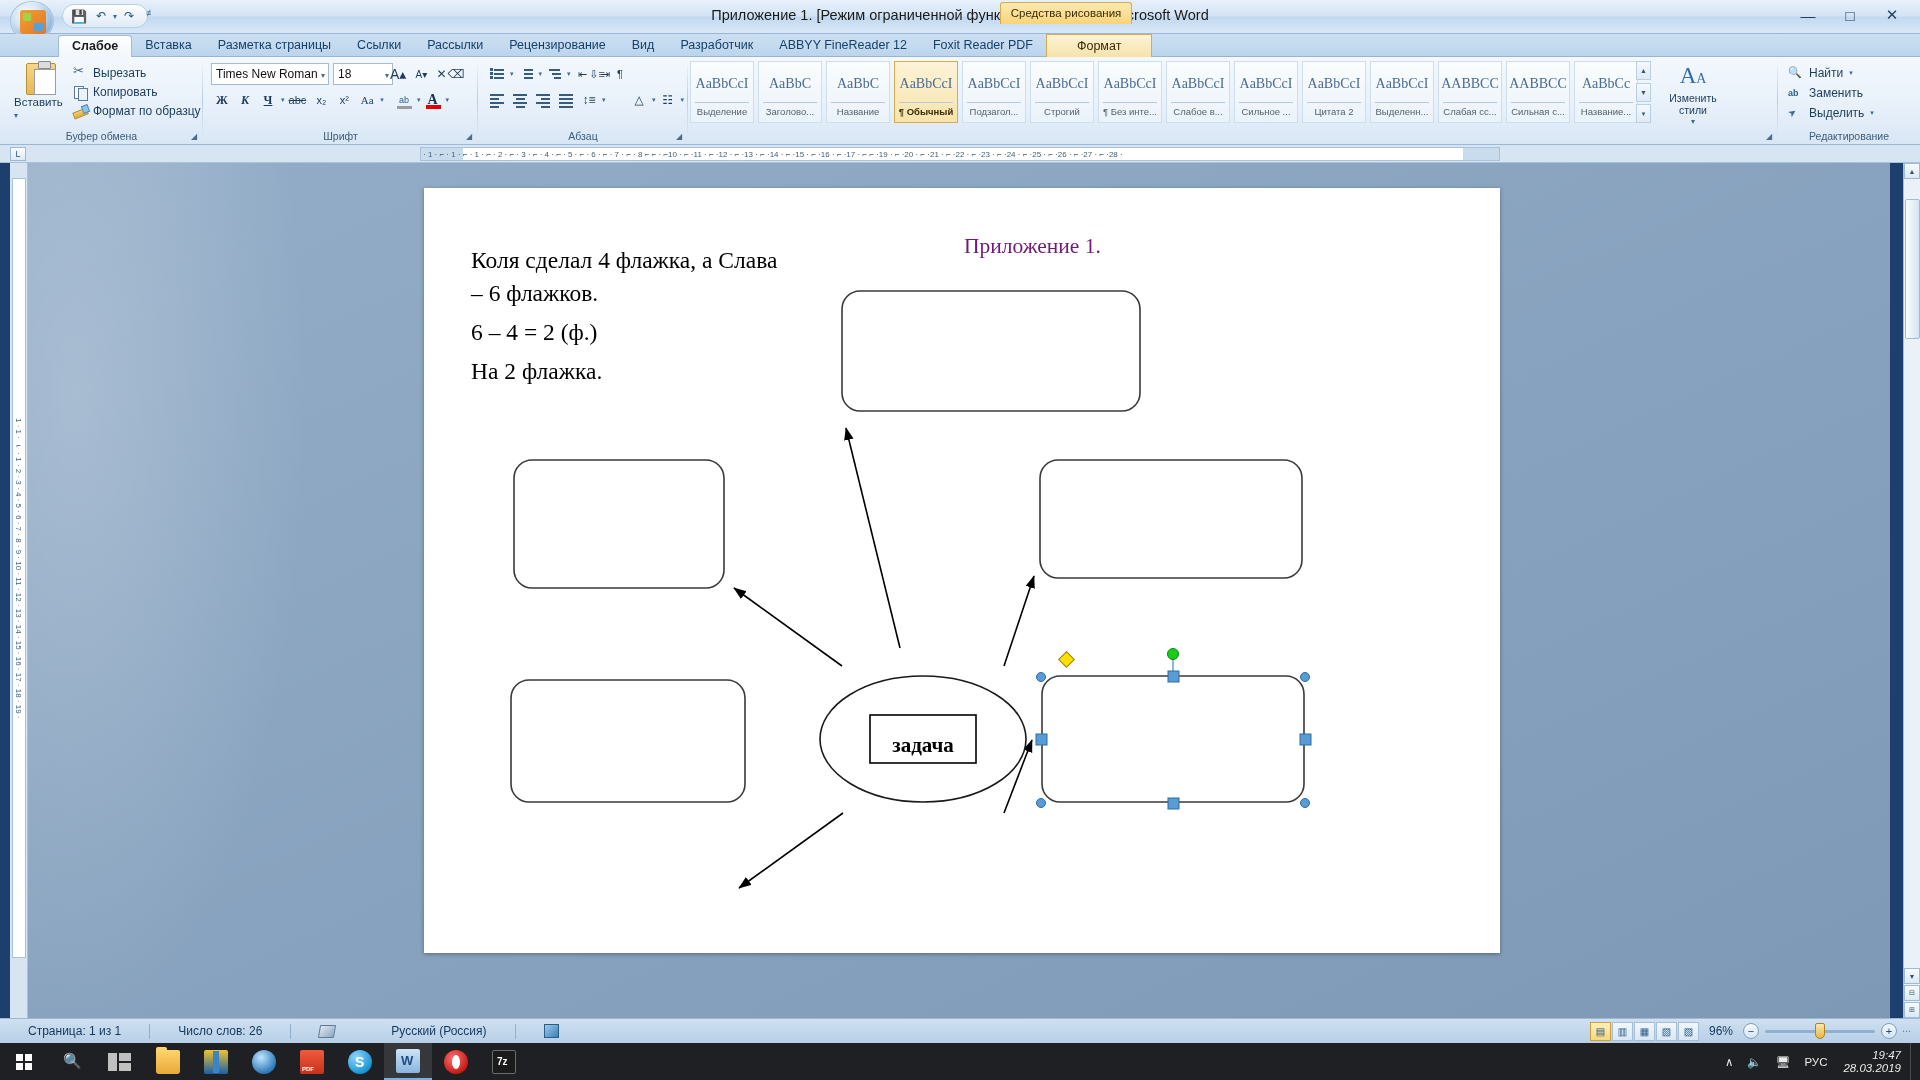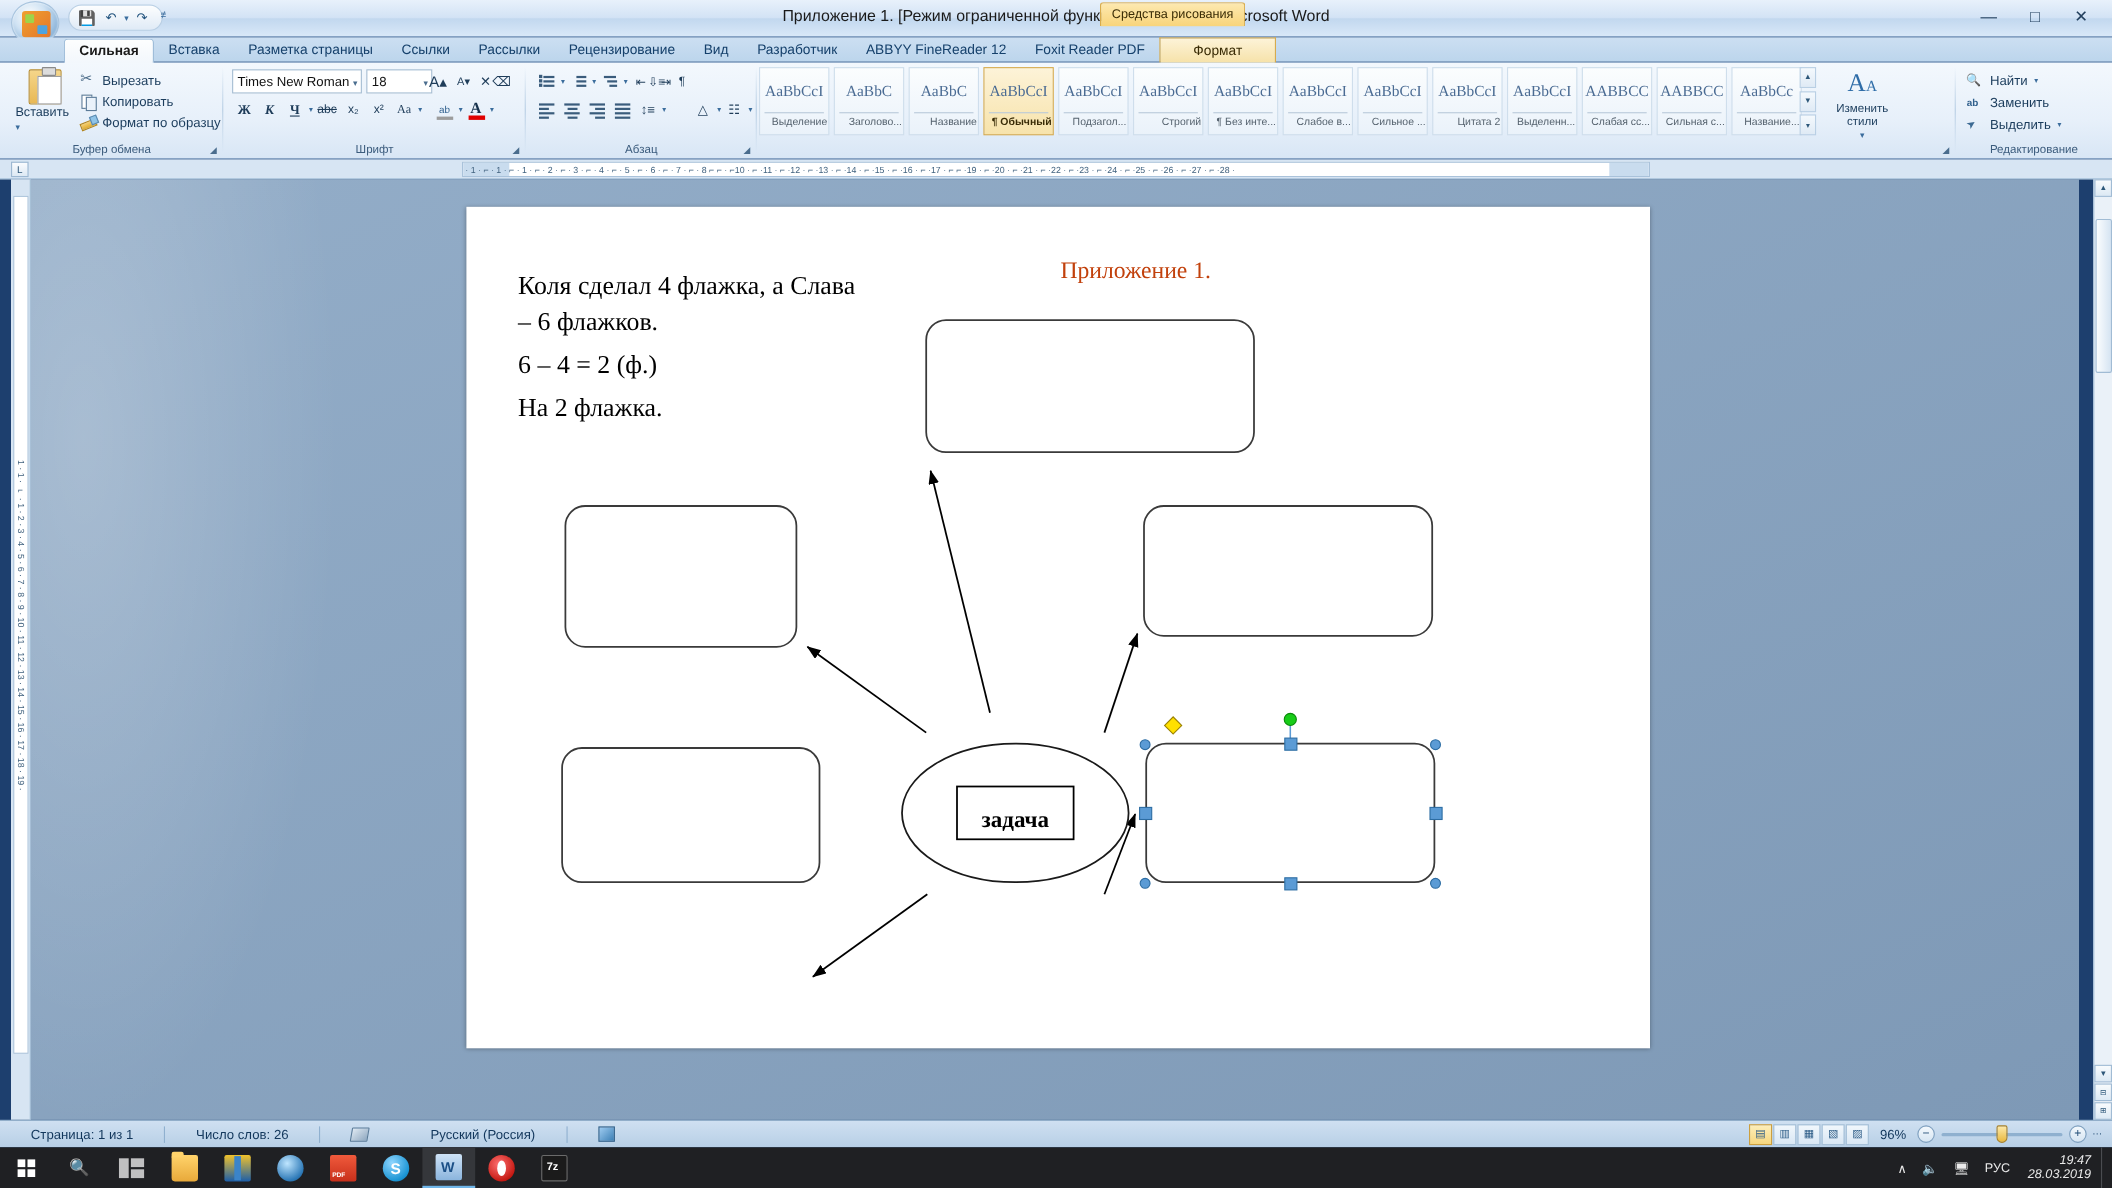--- a/index.html
+++ b/index.html
@@ -186,21 +186,21 @@
   
   .lines { width:14px; height:12px; position:relative; }
   .lines i {
     position:absolute; left:0; height:1.6px; background:#3a5c7c; display:block;
   }
 
   
   .style-item {
     position:absolute; top:4px; width:56px; height:62px;
     background:linear-gradient(to bottom,#fbfdfe,#eaf2fa);
-    border:1px solid #cfdeec; text-align:right;
+    border:1px solid #cfdeec; text-align:center;
   }
   .style-item.sel {
     background:linear-gradient(to bottom,#fdf3d8,#f7e3ab);
     border:1px solid #d8ab4c;
   }
   .style-prev {
     height:38px; display:flex; align-items:center; justify-content:center;
     font-family:"Liberation Serif", serif; font-size:14px; color:#4a6b93;
     border-bottom:1px solid #b9c9d9; margin:3px 4px 0;
   }
@@ -284,21 +284,21 @@
   }
 
   .doc-text {
     position:absolute; left:47px; top:56px; width:310px;
     font-family:"Liberation Serif", serif; font-size:23.5px; color:#000;
     line-height:33px;
   }
   .doc-text p { margin-bottom:6px; }
   .appendix-label {
     position:absolute; left:540px; top:46px;
-    font-family:"Liberation Serif", serif; font-size:21.5px; color:#c2410c;
+    font-family:"Liberation Serif", serif; font-size:21.5px; color:#701a75;
   }
 
   svg.diagram { position:absolute; left:0; top:0; width:1076px; height:765px; }
 
   .node-label {
     font-family:"Liberation Serif", serif; font-weight:bold; font-size:21px; fill:#000;
   }
 
   
   .h-sq { fill:#5b9bd5; stroke:#2d6da3; stroke-width:1; }
@@ -448,21 +448,21 @@
     <div class="ctx-tab-tip">Средства рисования</div>
     <div class="win-ctrls">
       <div>—</div>
       <div>□</div>
       <div class="close">✕</div>
     </div>
   </div>
 
   <div class="tabstrip">
     <div class="tabs" id="tabs-host">
-        <div class="tab active">Сильная</div>
+        <div class="tab active">Слабое</div>
         <div class="tab">Вставка</div>
         <div class="tab">Разметка страницы</div>
         <div class="tab">Ссылки</div>
         <div class="tab">Рассылки</div>
         <div class="tab">Рецензирование</div>
         <div class="tab">Вид</div>
         <div class="tab">Разработчик</div>
         <div class="tab">ABBYY FineReader 12</div>
         <div class="tab">Foxit Reader PDF</div>
         <div class="tab ctx">Формат</div>

